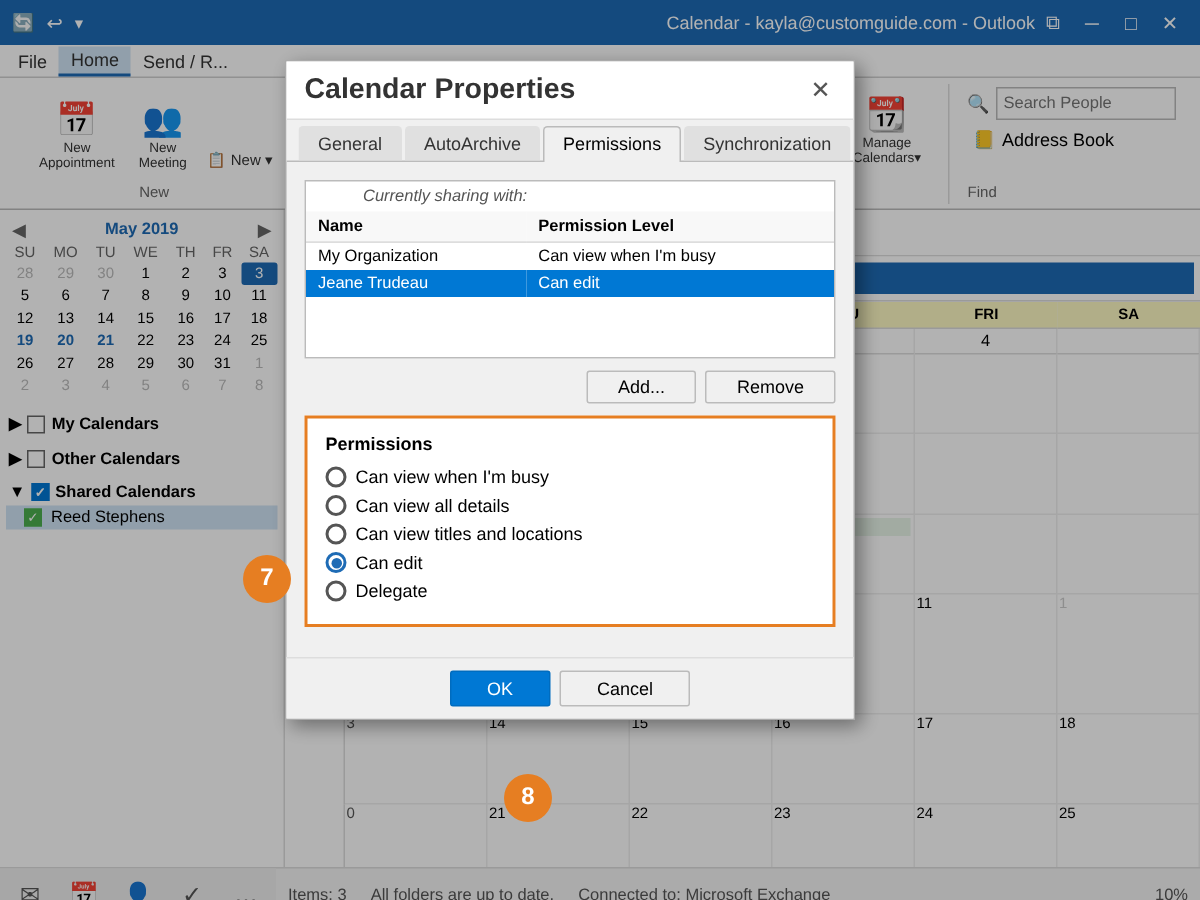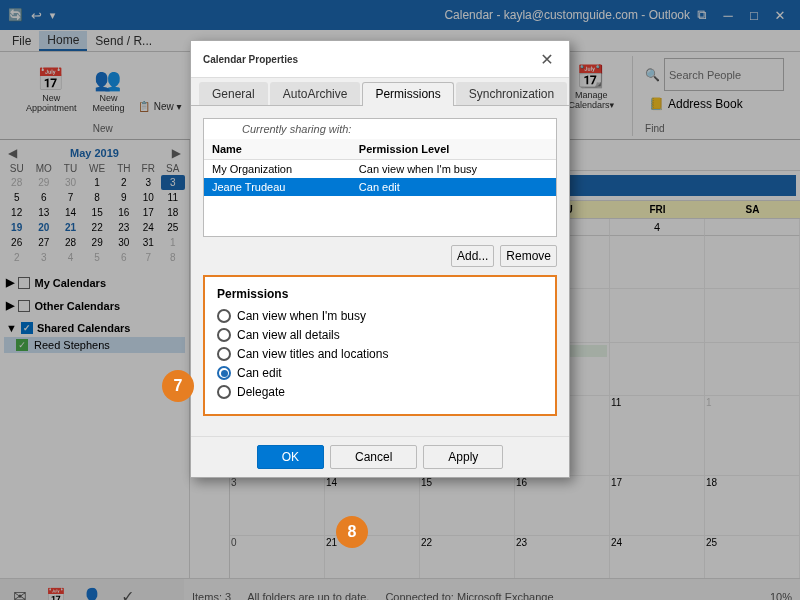--- a/index.html
+++ b/index.html
@@ -20,21 +20,21 @@
     
     .ribbon { background: #fff; border-bottom: 1px solid #bbb; padding: 4px 8px; display: flex; align-items: flex-start; gap: 4px; height: 88px; }
     .ribbon-group { display: flex; flex-direction: column; align-items: center; border-right: 1px solid #ddd; padding: 2px 12px; height: 80px; }
     .ribbon-group-label { font-size: 10px; color: #666; margin-top: auto; }
     .ribbon-items { display: flex; gap: 4px; flex: 1; align-items: center; }
     .ribbon-btn { display: flex; flex-direction: column; align-items: center; justify-content: center; cursor: pointer; padding: 4px 6px; border-radius: 3px; min-width: 40px; height: 60px; }
     .ribbon-btn .icon { font-size: 22px; line-height: 1; }
     .ribbon-btn .label { font-size: 10px; color: #333; text-align: center; margin-top: 2px; }
     .ribbon-btn-small { display: flex; flex-direction: column; align-items: center; cursor: pointer; padding: 2px 4px; border-radius: 3px; height: 28px; justify-content: center; }
     .ribbon-btn-small .label { font-size: 10px; color: #333; margin-top: 32px; }
-    .search-people-box { border: 1px solid #bbb; height: 33px; padding: 2px 4px; font-size: 11px; width: 120px; background: white; }
+    .search-people-box { border: 1px solid #bbb; height: 22px; padding: 2px 4px; font-size: 11px; width: 120px; background: white; }
     .address-book-btn { display: flex; align-items: center; gap: 4px; cursor: pointer; padding: 2px 4px; }
     .find-group { display: flex; flex-direction: column; padding: 2px 8px; height: 80px; }
     .find-label { font-size: 10px; color: #666; margin-top: auto; }
 
     
     .main { display: flex; height: calc(600px - 30px - 22px - 88px - 22px); }
 
     
     .sidebar { width: 190px; background: #fff; border-right: 1px solid #ddd; display: flex; flex-direction: column; overflow: hidden; }
     .mini-cal { padding: 4px; }
@@ -75,34 +75,34 @@
 
     
     .nav-tabs { background: #f0f0f0; border-top: 1px solid #ddd; height: 36px; display: flex; align-items: center; padding: 0 4px; gap: 4px; }
     .nav-tab { width: 32px; height: 28px; display: flex; align-items: center; justify-content: center; cursor: pointer; border-radius: 3px; font-size: 16px; color: #555; }
     .nav-tab.active { color: #1e6bb5; }
 
     
     .overlay { position: absolute; top: 0; left: 0; width: 800px; height: 600px; background: rgba(0,0,0,0.3); z-index: 100; display: flex; align-items: center; justify-content: center; }
     .dialog { background: #f0f0f0; border: 1px solid #aaa; box-shadow: 4px 4px 12px rgba(0,0,0,0.4); width: 380px; position: absolute; top: 40px; left: 190px; }
     .dialog-title-bar { background: #fff; border-bottom: 1px solid #ddd; padding: 8px 12px; display: flex; align-items: center; justify-content: space-between; }
-    .dialog-title { font-size: 10px; font-weight: 600; color: #333; }
+    .dialog-title { font-size: 19px; font-weight: 600; color: #333; }
     .dialog-close { cursor: pointer; font-size: 16px; color: #555; width: 20px; height: 20px; display: flex; align-items: center; justify-content: center; }
     .dialog-tabs { display: flex; background: #f0f0f0; border-bottom: 1px solid #bbb; padding: 4px 8px 0; gap: 2px; }
     .dialog-tab { padding: 4px 12px; cursor: pointer; font-size: 12px; border: 1px solid transparent; border-bottom: none; border-radius: 3px 3px 0 0; background: #e0e0e0; color: #333; }
     .dialog-tab.active { background: #f0f0f0; border-color: #bbb; border-bottom-color: #f0f0f0; color: #000; margin-bottom: -1px; z-index: 1; }
     .dialog-body { padding: 12px; }
     .sharing-group { border: 1px solid #bbb; background: white; margin-bottom: 8px; }
     .sharing-group-title { font-size: 11px; padding: 4px 8px; color: #555; font-style: italic; margin-left: 30px; }
     .sharing-table { width: 100%; border-collapse: collapse; }
     .sharing-table th { text-align: left; padding: 4px 8px; font-size: 11px; font-weight: 600; border-bottom: 1px solid #ddd; background: #f8f8f8; }
     .sharing-table td { padding: 3px 8px; font-size: 11px; }
     .sharing-table tr.selected { background: #0078d4; color: white; }
     .dialog-btn-row { display: flex; justify-content: flex-end; gap: 6px; margin-bottom: 8px; }
-    .dialog-btn { padding: 3px 5px; font-size: 12px; cursor: pointer; border: 1px solid #bbb; background: #f0f0f0; border-radius: 2px; }
+    .dialog-btn { padding: 3px 20px; font-size: 12px; cursor: pointer; border: 1px solid #bbb; background: #f0f0f0; border-radius: 2px; }
     .permissions-group { border: 2px solid #e67e22; background: white; padding: 10px 12px; margin-bottom: 8px; }
     .permissions-title { font-size: 12px; font-weight: 600; margin-bottom: 8px; }
     .radio-item { display: flex; align-items: center; gap: 6px; margin-bottom: 5px; cursor: pointer; font-size: 12px; }
     .radio-circle { width: 14px; height: 14px; border-radius: 50%; border: 2px solid #555; display: flex; align-items: center; justify-content: center; flex-shrink: 0; }
     .radio-circle.checked { border-color: #1e6bb5; }
     .radio-circle.checked::after { content: ''; width: 7px; height: 7px; border-radius: 50%; background: #1e6bb5; display: block; }
     .dialog-footer { display: flex; justify-content: center; gap: 6px; padding: 8px 12px; border-top: 1px solid #ddd; background: #f0f0f0; }
     .footer-btn { padding: 4px 24px; font-size: 12px; cursor: pointer; border: 1px solid #bbb; background: #f0f0f0; border-radius: 2px; }
     .footer-btn.primary { background: #0078d4; color: white; border-color: #006cbf; }
 
@@ -465,21 +465,20 @@
         <div class="radio-item">
           <div class="radio-circle"></div>
           <span>Delegate</span>
         </div>
       </div>
     </div>
 
     <div class="dialog-footer">
       <button class="footer-btn primary">OK</button>
       <button class="footer-btn">Cancel</button>
-      <button class="footer-btn">Apply</button>
     </div>
   </div>
 </div>
 
 <div class="step-circle" style="left:162px;top:370px;">
   <span>7</span>
 </div>
 <div class="step-circle" style="left:336px;top:516px;">
   <span>8</span>
 </div>

